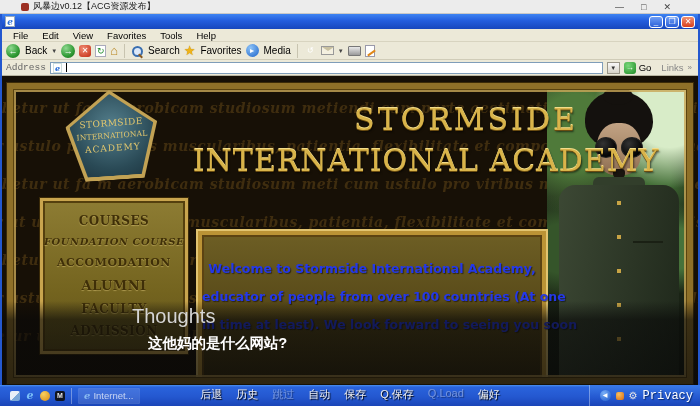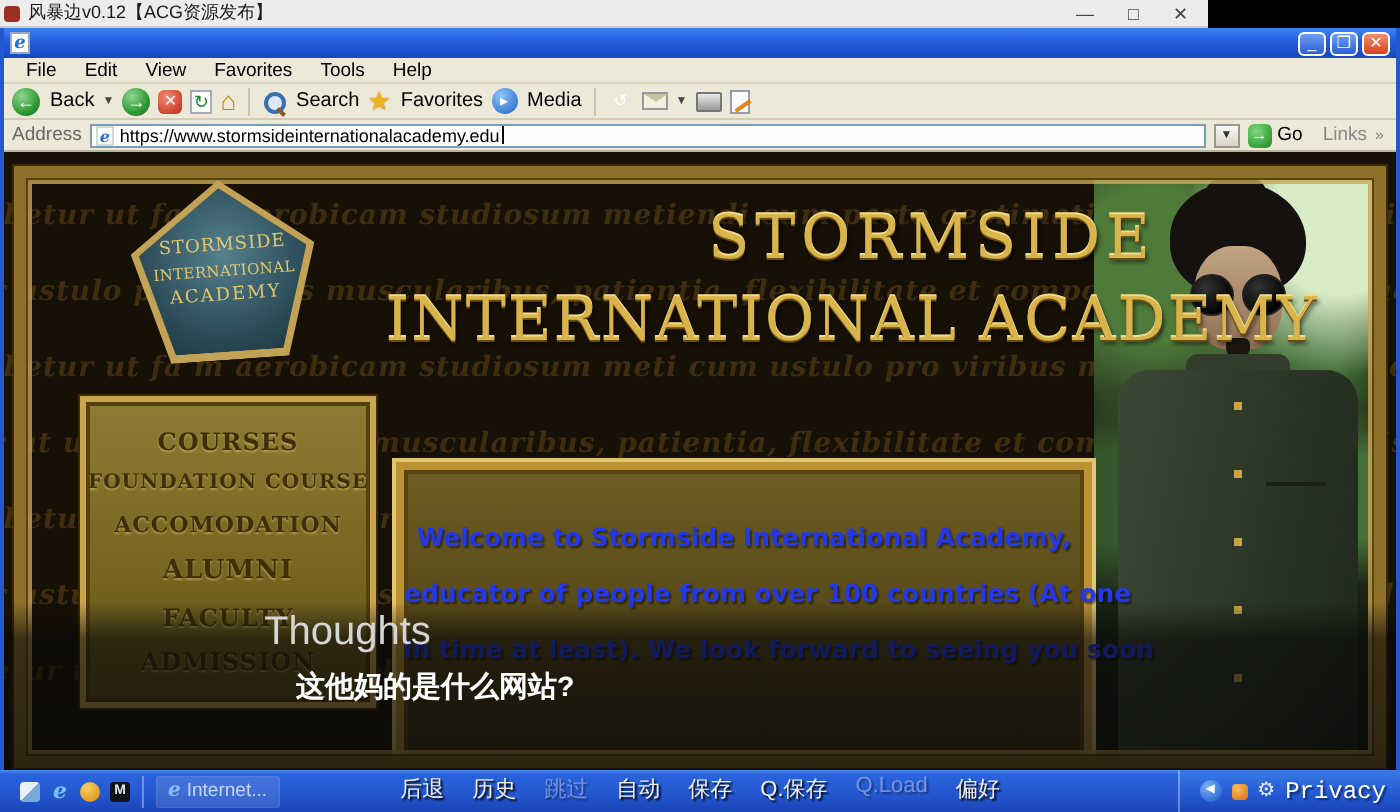--- a/index.html
+++ b/index.html
@@ -1,22 +1,22 @@
 <!DOCTYPE html>
 <html><head>
 <meta charset="utf-8">
 <style>
   *{margin:0;padding:0;box-sizing:border-box;}
   html,body{background:#000;}
   .screen{position:relative;width:700px;height:406px;overflow:hidden;background:#000;
           font-family:"Liberation Sans",sans-serif;}
 
   
-  .game-titlebar{position:absolute;left:0;top:0;width:604px;height:14px;background:#ececec;
-    display:flex;align-items:center;padding:0 2px;font-size:9px;color:#1a1a1a;border-bottom:1px solid #c8c8c8;}
+  .game-titlebar{position:absolute;left:0;top:0;width:700px;height:14px;background:#ececec;
+    display:flex;align-items:center;padding:0 21px;font-size:9px;color:#1a1a1a;border-bottom:1px solid #c8c8c8;}
   .game-icon{width:8px;height:8px;border-radius:2px;background:#9c2f22;margin-right:4px;flex:0 0 auto;}
   .game-controls{margin-left:auto;display:flex;gap:17px;padding-right:8px;color:#444;font-size:9px;}
   .game-controls span{cursor:default;}
 
   
   .ie-window{position:absolute;left:0;top:14px;width:700px;height:371px;
     border-left:2px solid #2458cf;border-right:2px solid #2458cf;background:#ece9d8;}
   .ie-titlebar{height:15px;background:linear-gradient(180deg,#3d83f2 0%,#235ddd 45%,#1747bd 100%);
     display:flex;align-items:center;padding:0 3px;color:#fff;}
   .ie-page-icon{width:10px;height:11px;background:#fff;border:1px solid #9ab;margin-right:4px;
@@ -57,21 +57,21 @@
   .mail-icon::before{content:"";position:absolute;left:0;top:0;border-left:6px solid transparent;
     border-right:6px solid transparent;border-top:4px solid #c8c0a0;}
   .print-icon{width:13px;height:10px;background:linear-gradient(#e8e8e8,#9a9a9a);border:1px solid #777;border-radius:1px;}
   .edit-icon{width:10px;height:12px;background:#fff;border:1px solid #99a;position:relative;}
   .edit-icon::after{content:"";position:absolute;left:1px;top:6px;width:9px;height:2px;background:#e08818;transform:rotate(-35deg);}
   .tb-label{margin-left:1px;}
 
   
   .address-bar{height:16px;background:#ece9d8;display:flex;align-items:center;gap:4px;
     padding:0 4px;border-bottom:1px solid #b8b4a0;font-size:9.5px;}
-  .address-label{color:#666;}
+  .address-label{color:#666;font-family:Liberation Mono, monospace;}
   .address-field{flex:1;height:12px;background:#fff;border:1px solid #7f9db9;display:flex;align-items:center;padding:0 2px;}
   .addr-ie-icon{width:9px;height:10px;background:#fff;color:#2a6fd8;font:bold italic 8px/9px "DejaVu Serif",serif;text-align:center;margin-right:3px;border:1px solid #cdd;}
   .address-url{font-size:9px;color:#000;white-space:nowrap;overflow:hidden;}
   .addr-caret{width:1px;height:9px;background:#000;margin-left:1px;}
   .addr-drop{width:13px;height:12px;background:linear-gradient(#f8f8f8,#d8d4c8);border:1px solid #9a96888;border:1px solid #9a9688;font-size:6px;line-height:11px;text-align:center;color:#333;}
   .go-btn{display:flex;align-items:center;gap:3px;}
   .go-icon{width:12px;height:12px;border-radius:3px;background:radial-gradient(circle at 35% 30%,#7ad87a,#1e8a24);
     color:#fff;font-size:8px;line-height:12px;text-align:center;}
   .go-label{color:#000;}
   .links-label{color:#888;margin-left:6px;}
@@ -134,21 +134,21 @@
   .logo-l2{font-size:7.5px;letter-spacing:.2px;}
   .logo-l3{font-size:9px;letter-spacing:1px;}
 
   
   .sidebar{position:absolute;left:38px;top:122px;width:148px;height:156px;z-index:4;
     border:3px solid #c9a54e;box-shadow:inset 0 0 0 2px #55400e,0 0 0 1px #3a2a08;
     background:linear-gradient(180deg,#8d7c33,#74641f 60%,#60521a);
     display:flex;flex-direction:column;justify-content:space-evenly;align-items:center;padding:4px 2px;}
   .nav-item{font-family:"DejaVu Serif",serif;font-weight:bold;color:#3f2f08;letter-spacing:.5px;
     text-shadow:0 1px 1px rgba(255,230,150,.4);white-space:nowrap;}
-  .nav-item.n0{font-size:12px;} .nav-item.n1{font-size:10px;} .nav-item.n2{font-size:11px;}
+  .nav-item.n0{font-size:12px;} .nav-item.n1{font-size:10px;font-style:italic;} .nav-item.n2{font-size:11px;}
   .nav-item.n3{font-size:13px;} .nav-item.n4{font-size:12px;} .nav-item.n5{font-size:12px;}
 
   
   .content-box{position:absolute;left:196px;top:155px;width:348px;height:150px;z-index:4;
     border:4px solid #bb9335;box-shadow:inset 0 0 0 2px #5c4312,0 0 0 2px #e2c470;
     background:linear-gradient(180deg,#6d5e24 0%,#564818 55%,#3a2f0e 100%);
     padding-top:20px;text-align:center;}
   .welcome-line{font:bold 12.5px "DejaVu Sans",sans-serif;color:#2438e8;line-height:28px;
     text-shadow:1px 1px 1px rgba(0,0,0,.5);white-space:nowrap;}
 
@@ -250,21 +250,20 @@
       <span class="mail-icon"></span>
       <span class="caret">▼</span>
       <span class="print-icon"></span>
       <span class="edit-icon"></span>
     </div>
 
     <div class="address-bar">
       <span class="address-label">Address</span>
       <span class="address-field">
         <span class="addr-ie-icon">e</span>
-        <span class="address-url">https://www.stormsideinternationalacademy.edu</span>
         <span class="addr-caret"></span>
       </span>
       <span class="addr-drop">▼</span>
       <span class="go-btn">
         <span class="go-icon">→</span>
         <span class="go-label">Go</span>
       </span>
       <span class="links-label">Links</span>
       <span class="links-chevron">»</span>
     </div>

